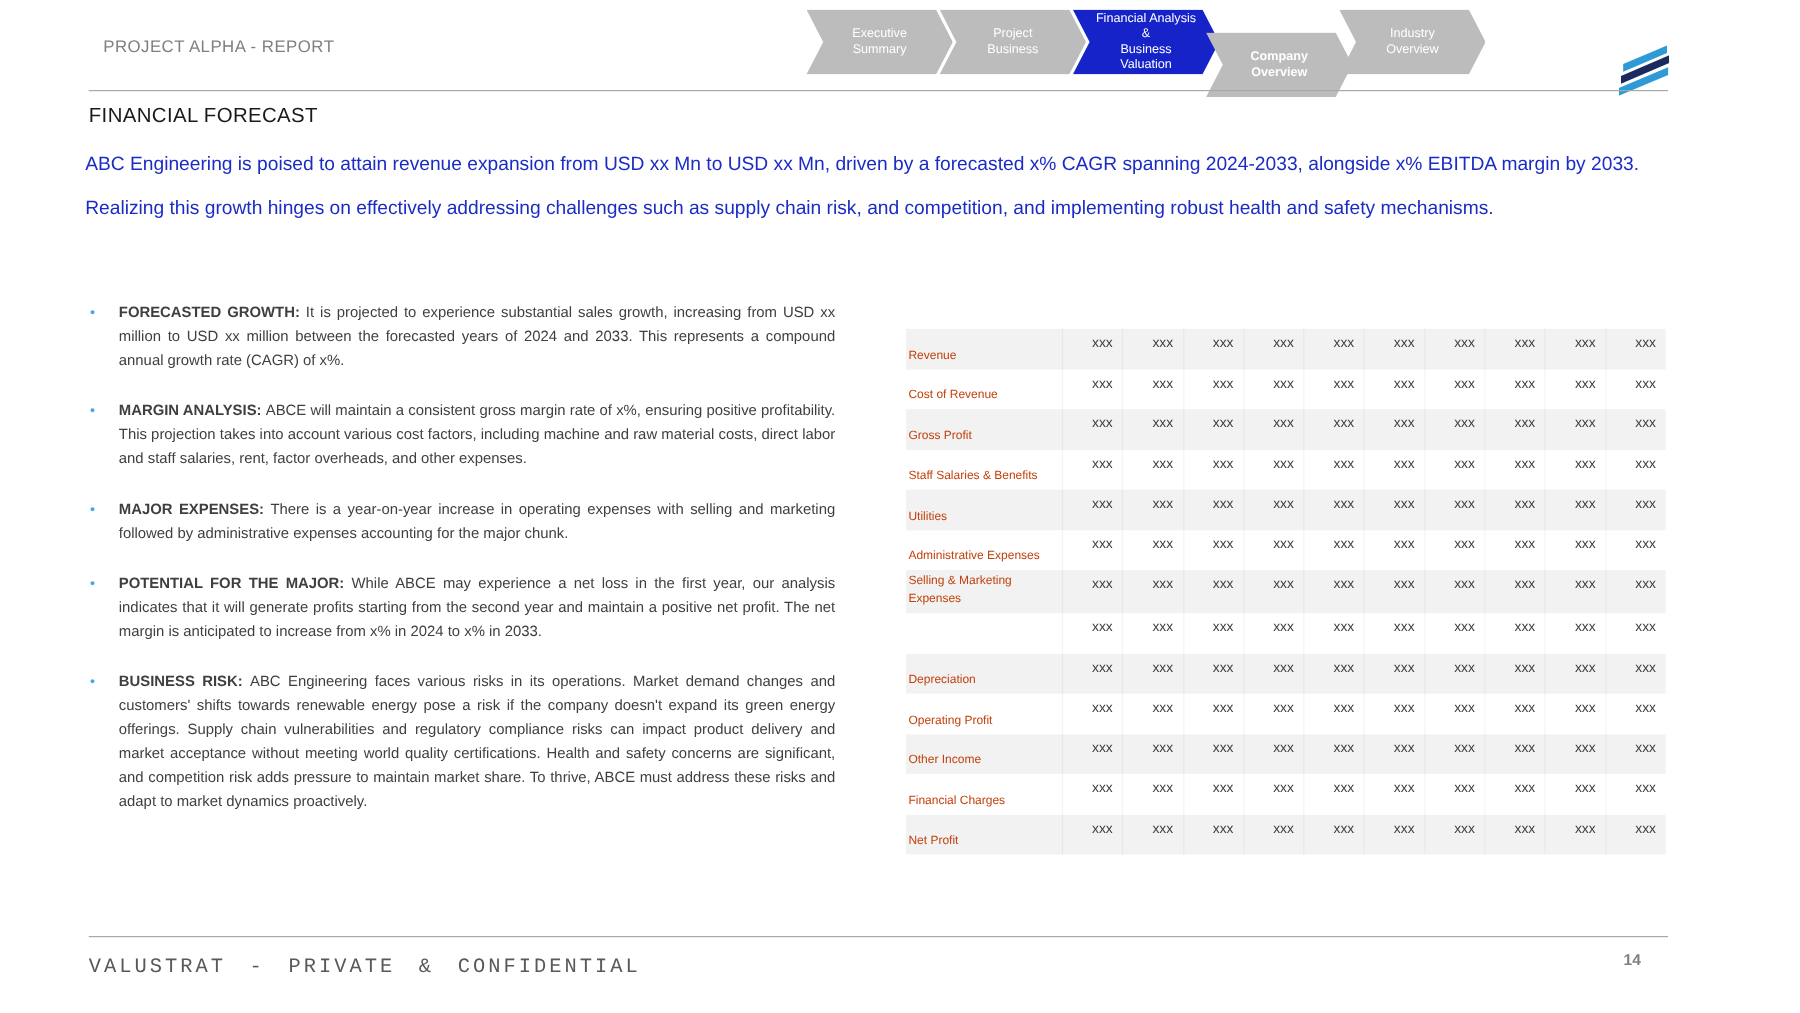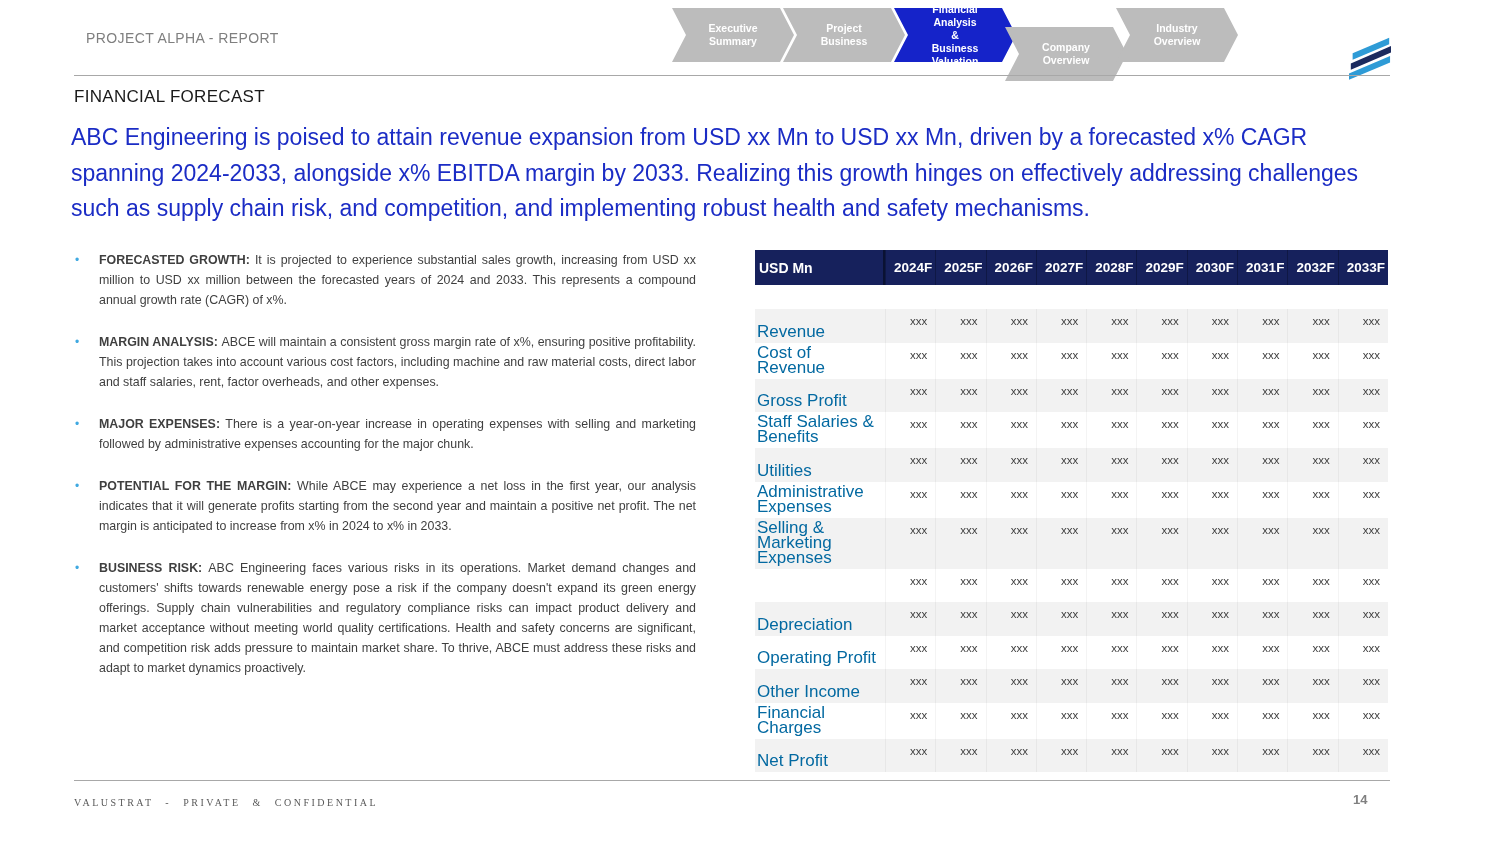--- a/index.html
+++ b/index.html
@@ -5,54 +5,54 @@
   * { margin:0; padding:0; box-sizing:border-box; }
   html,body { background:#ffffff; }
   body { font-family:"Liberation Sans", sans-serif; }
   .slide { position:relative; width:1500px; height:844px; background:#ffffff; overflow:hidden; }
 
   
   .report-label { position:absolute; left:86px; top:30px; font-size:14px; color:#7f7f7f; letter-spacing:.4px; }
   .nav { position:absolute; left:672px; top:8px; display:flex; height:54px; }
   .chev { width:122px; height:54px; background:#bcbcbc; color:#ffffff; font-size:10.5px; line-height:13px;
           display:flex; align-items:center; justify-content:center; text-align:center; white-space:pre-line;
-          padding:0 17px; clip-path:polygon(0 0, calc(100% - 14px) 0, 100% 50%, calc(100% - 14px) 100%, 0 100%, 14px 50%);font-weight:bold; }
+          padding:0 17px; clip-path:polygon(0 0, calc(100% - 14px) 0, 100% 50%, calc(100% - 14px) 100%, 0 100%, 14px 50%); }
   .chev + .chev { margin-left:-11px; }
   .chev.active { background:#1523c9; }
   .chev.bold { font-weight:700;margin-top:19px; }
   .logo { position:absolute; left:1349px; top:33px; }
 
   .rule { position:absolute; left:74px; width:1316px; height:1px; background:#a8a8a8; }
   .top-rule { top:75px; }
   .bottom-rule { top:780px; }
 
   .section-title { position:absolute; left:74px; top:87px; font-size:17px; font-weight:400; color:#1a1a1a; letter-spacing:.3px; }
 
-  .headline { position:absolute; left:71px; top:120px; width:1318px; font-size:23px; line-height:35.5px; color:#1b2cc5; }
+  .headline { position:absolute; left:71px; top:120px; width:1318px; font-size:16px; line-height:35.5px; color:#1b2cc5; }
 
   
   .bullets { position:absolute; left:74px; top:250px; width:622px; list-style:none; }
   .bullets li { position:relative; padding-left:25px; text-align:justify; font-size:12.4px; line-height:20px; color:#3f3f3f; margin-bottom:22px; }
   .bullet-marker { position:absolute; left:1px; top:0; color:#3fa9e1; font-size:12px; }
   .bullet-label { font-weight:700; }
 
   
   .ftable { position:absolute; left:755px; top:250px; width:633px; }
   .thead { display:flex; height:35px; background:#16215c; color:#ffffff; }
   .th-label { width:130px; display:flex; align-items:center; padding-left:4px; font-size:14px; font-weight:700; border-right:2px solid #0a1233; }
   .th-year { flex:1; display:flex; align-items:center; justify-content:flex-end; padding-right:3px; font-size:13.5px; font-weight:700; border-left:1px solid rgba(8,15,45,.5); }
   .th-year:first-of-type { border-left:none; }
   .tbody { margin-top:24px; }
   .trow { display:flex; min-height:33.5px; }
   .trow.alt { background:#f2f2f2; }
-  .td-label { width:130px; display:flex; align-items:flex-end; padding:2px 2px 4px 2px; font-size:17px; line-height:15px; color:#0369a1; }
+  .td-label { width:130px; display:flex; align-items:flex-end; padding:2px 2px 4px 2px; font-size:10px; line-height:15px; color:#c2410c; }
   .td-val { flex:1; text-align:right; padding:6px 8px 0 0; font-size:11.5px; color:#404040; border-left:1px solid rgba(0,0,0,.045); }
 
   
-  .footer-left { position:absolute; left:74px; top:797px; font-family:Liberation Serif, serif; font-size:10px; color:#595959; letter-spacing:2.5px; word-spacing:7px; }
+  .footer-left { position:absolute; left:74px; top:797px; font-family:Liberation Mono, monospace; font-size:17px; color:#595959; letter-spacing:2.5px; word-spacing:7px; }
   .page-number { position:absolute; left:1353px; top:792px; font-size:13px; color:#808080;font-weight:bold; }
 </style>
 </head>
 <body>
 
 <div class="slide">
 
   <div class="report-label">PROJECT ALPHA - REPORT</div>
 
   <nav class="nav">
@@ -78,38 +78,25 @@
   <div class="rule top-rule"></div>
 
   <h2 class="section-title">FINANCIAL FORECAST</h2>
 
   <p class="headline">ABC Engineering is poised to attain revenue expansion from USD xx Mn to USD xx Mn, driven by a forecasted x% CAGR spanning 2024-2033, alongside x% EBITDA margin by 2033. Realizing this growth hinges on effectively addressing challenges such as supply chain risk, and competition, and implementing robust health and safety mechanisms.</p>
 
   <ul class="bullets">
       <li><span class="bullet-marker">•</span><span class="bullet-label">FORECASTED GROWTH: </span><span class="bullet-text">It is projected to experience substantial sales growth, increasing from USD xx million to USD xx million between the forecasted years of 2024 and 2033. This represents a compound annual growth rate (CAGR) of x%.</span></li>
       <li><span class="bullet-marker">•</span><span class="bullet-label">MARGIN ANALYSIS: </span><span class="bullet-text">ABCE will maintain a consistent gross margin rate of x%, ensuring positive profitability. This projection takes into account various cost factors, including machine and raw material costs, direct labor and staff salaries, rent, factor overheads, and other expenses.</span></li>
       <li><span class="bullet-marker">•</span><span class="bullet-label">MAJOR EXPENSES: </span><span class="bullet-text">There is a year-on-year increase in operating expenses with selling and marketing followed by administrative expenses accounting for the major chunk.</span></li>
-      <li><span class="bullet-marker">•</span><span class="bullet-label">POTENTIAL FOR THE MARGIN: </span><span class="bullet-text">While ABCE may experience a net loss in the first year, our analysis indicates that it will generate profits starting from the second year and maintain a positive net profit. The net margin is anticipated to increase from x% in 2024 to x% in 2033.</span></li>
+      <li><span class="bullet-marker">•</span><span class="bullet-label">POTENTIAL FOR THE MAJOR: </span><span class="bullet-text">While ABCE may experience a net loss in the first year, our analysis indicates that it will generate profits starting from the second year and maintain a positive net profit. The net margin is anticipated to increase from x% in 2024 to x% in 2033.</span></li>
       <li><span class="bullet-marker">•</span><span class="bullet-label">BUSINESS RISK: </span><span class="bullet-text">ABC Engineering faces various risks in its operations. Market demand changes and customers' shifts towards renewable energy pose a risk if the company doesn't expand its green energy offerings. Supply chain vulnerabilities and regulatory compliance risks can impact product delivery and market acceptance without meeting world quality certifications. Health and safety concerns are significant, and competition risk adds pressure to maintain market share. To thrive, ABCE must address these risks and adapt to market dynamics proactively.</span></li>
     </ul>
 
   <div class="ftable">
-    <div class="thead">
-      <div class="th-label">USD Mn</div>
-    <div class="th-year">2024F</div>
-        <div class="th-year">2025F</div>
-        <div class="th-year">2026F</div>
-        <div class="th-year">2027F</div>
-        <div class="th-year">2028F</div>
-        <div class="th-year">2029F</div>
-        <div class="th-year">2030F</div>
-        <div class="th-year">2031F</div>
-        <div class="th-year">2032F</div>
-        <div class="th-year">2033F</div>
-      </div>
     <div class="tbody">
         <div class="trow alt">
           <div class="td-label">Revenue</div>
           <div class="td-val">xxx</div>
           <div class="td-val">xxx</div>
           <div class="td-val">xxx</div>
           <div class="td-val">xxx</div>
           <div class="td-val">xxx</div>
           <div class="td-val">xxx</div>
           <div class="td-val">xxx</div>

